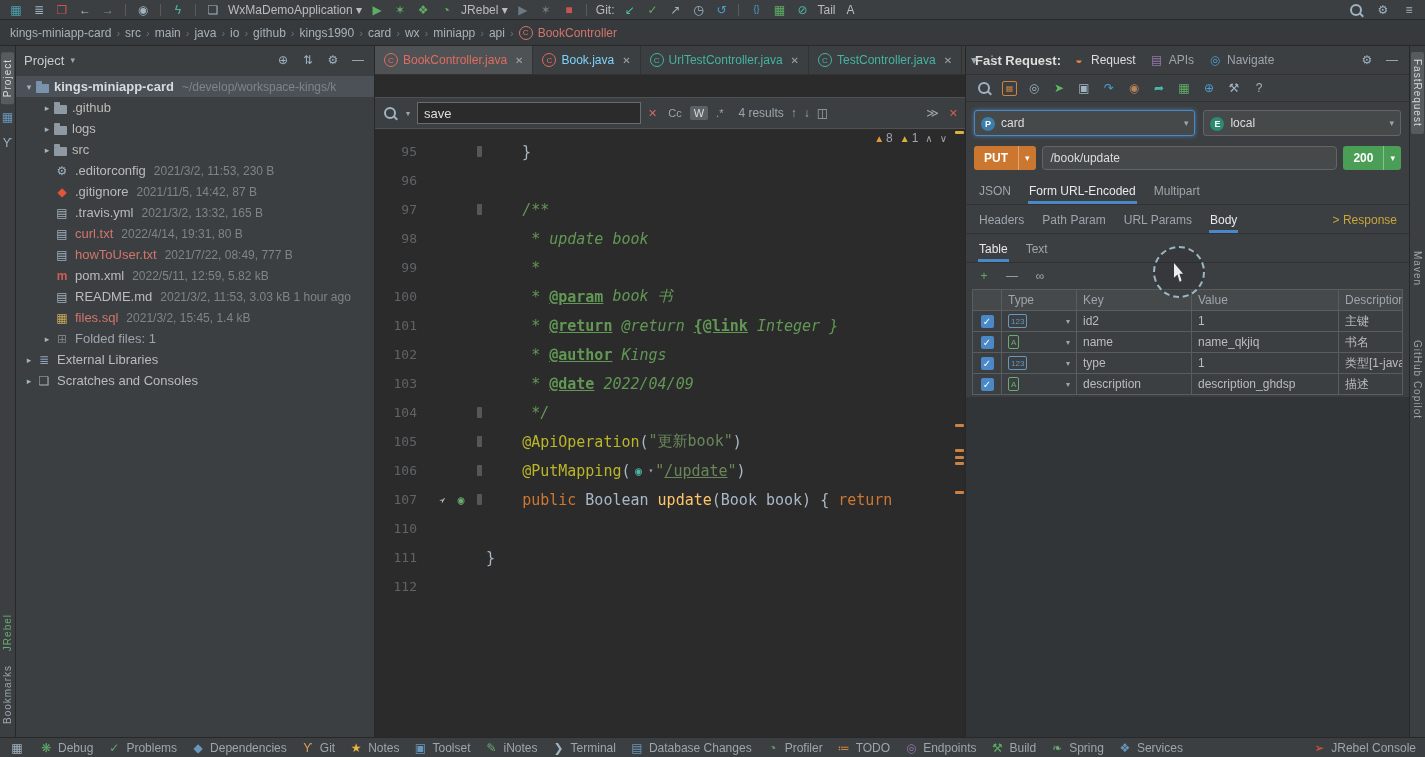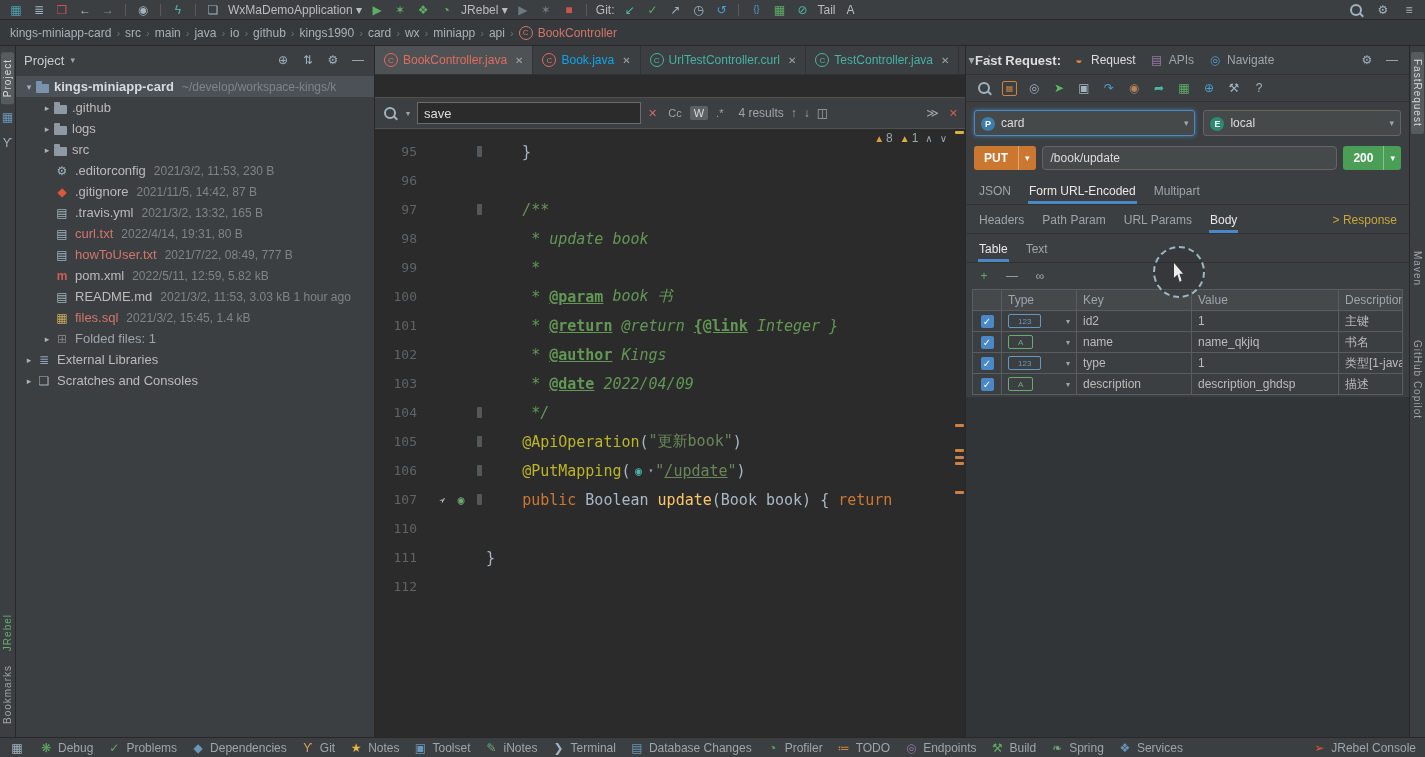--- a/index.html
+++ b/index.html
@@ -127,21 +127,21 @@
   .fr-thead{display:flex;background:#45494a;height:20px;color:#9da5ad;}
   .fr-row{display:flex;height:20px;border-top:1px solid #5a5d5f;color:#bbbbbb;}
   .fr-cell{border-right:1px solid #5a5d5f;padding:0 6px;display:flex;align-items:center;overflow:hidden;white-space:nowrap;}
   .fr-cell:last-child{border-right:none;}
   .c0{width:24px;flex:none;justify-content:center;padding:0 2px;}
   .c1{width:62px;flex:none;}
   .c2{width:102px;flex:none;}
   .c3{width:134px;flex:none;}
   .c4{flex:1;}
   .checkbox{width:13px;height:13px;background:#4a88c7;border-radius:2px;color:#fff;font-size:10px;display:inline-flex;align-items:center;justify-content:center;}
-  .type-badge{font-size:8px;border:1px solid;border-radius:2px;padding:0 9px;height:12px;display:inline-flex;align-items:center;}
+  .type-badge{font-size:8px;border:1px solid;border-radius:2px;padding:0 2px;height:12px;display:inline-flex;align-items:center;}
   .type-badge.int{color:#6897bb;border-color:#6897bb;}
   .type-badge.str{color:#6aab73;border-color:#6aab73;}
   .type-chev{margin-left:auto;font-size:8px;color:#9da5ad;}
   .fr-rest{flex:1;background:#323537;margin-top:2px;}
 
   
   .statusbar{position:absolute;left:0;right:0;bottom:0;height:19px;background:#3c3f41;border-top:1px solid #282828;display:flex;align-items:center;gap:13px;padding:0 9px;font-size:12px;color:#9da5ad;overflow:hidden;}
   .sb-item{display:flex;align-items:center;gap:4px;white-space:nowrap;}
   .sb-right{margin-left:auto;display:flex;gap:13px;}
 
@@ -334,26 +334,26 @@
 
     <div class="editor">
       <div class="tabbar">
           <div class="tab selected">
             <span class="ic-circle" style="color: rgb(224, 108, 96); border-color: rgb(224, 108, 96);">C</span>
             <span class="tab-label" style="color: rgb(224, 108, 96);">BookController.java</span>
             <span class="tab-close">✕</span>
           </div>
           <div class="tab">
             <span class="ic-circle" style="color: rgb(224, 108, 96); border-color: rgb(224, 108, 96);">C</span>
-            <span class="tab-label" style="color: #0ea5e9;">Book.java</span>
+            <span class="tab-label" style="color: #7dd3fc;">Book.java</span>
             <span class="tab-close">✕</span>
           </div>
           <div class="tab">
             <span class="ic-circle" style="color: rgb(69, 179, 162); border-color: rgb(69, 179, 162);">C</span>
-            <span class="tab-label" style="color: rgb(69, 179, 162);">UrlTestController.curl</span>
+            <span class="tab-label" style="color: rgb(69, 179, 162);">UrlTestController.java</span>
             <span class="tab-close">✕</span>
           </div>
           <div class="tab">
             <span class="ic-circle" style="color: rgb(69, 179, 162); border-color: rgb(69, 179, 162);">C</span>
             <span class="tab-label" style="color: rgb(69, 179, 162);">TestController.java</span>
             <span class="tab-close">✕</span>
           </div>
           <span class="tabbar-end">
             <span>▾</span>
             <span>⋮</span>

